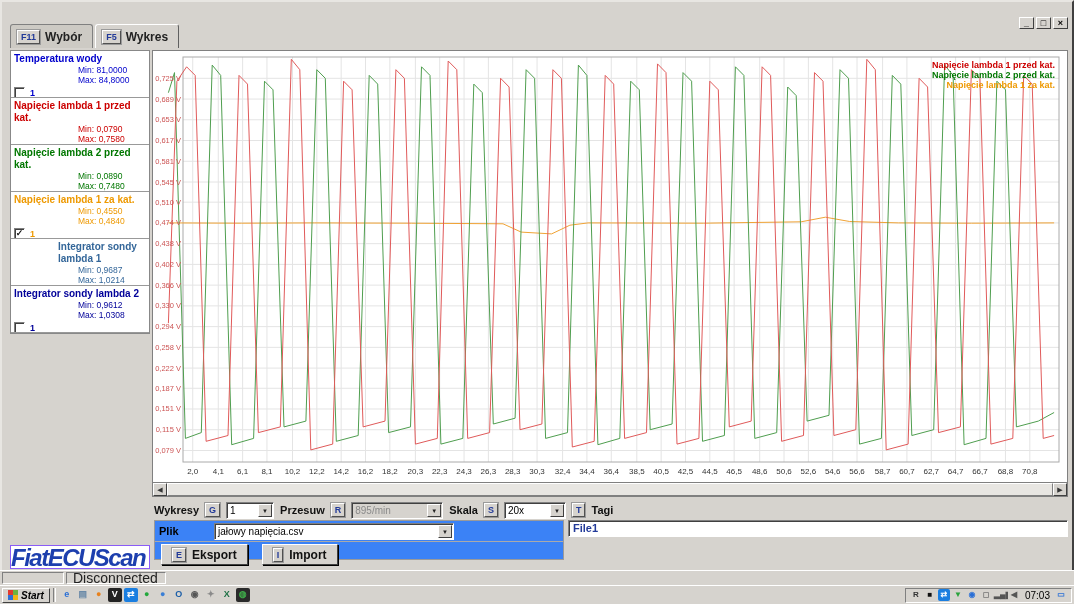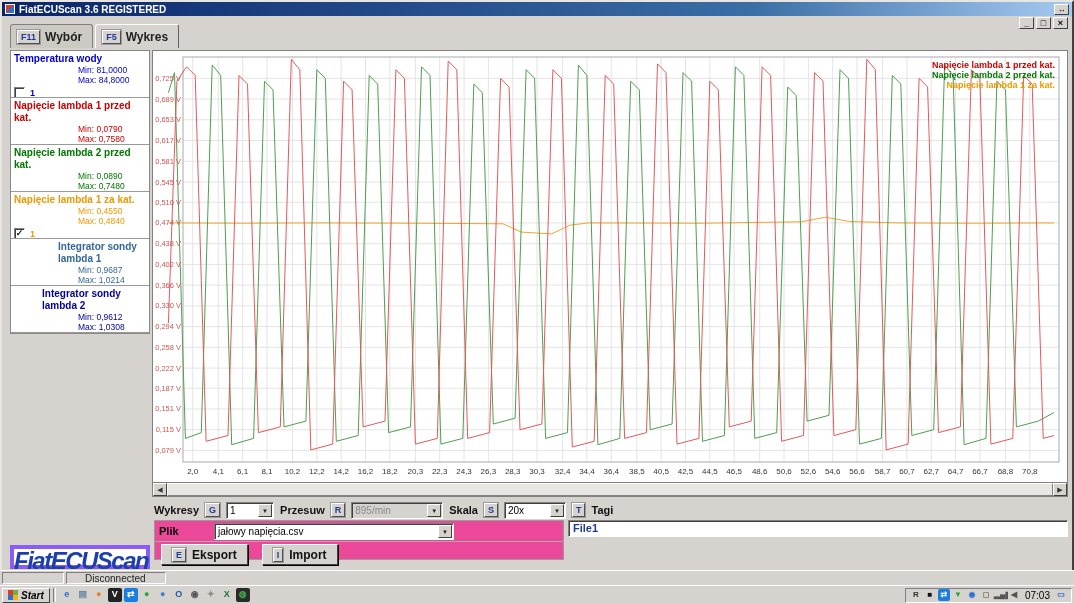--- a/index.html
+++ b/index.html
@@ -65,45 +65,45 @@
   .dropdown { height:17px; background:#fff; border:1px solid;
     border-color:#808080 #fff #fff #808080; box-shadow:inset 1px 1px 0 #404040;
     display:flex; align-items:center; font-size:10px; padding-left:3px; }
   .dropdown .dd-text { flex:1; }
   .dropdown .dd-btn { width:14px; height:13px; margin:0 1px; background:#d6d3ce;
     border:1px solid; border-color:#fff #404040 #404040 #fff;
     font-size:6px; text-align:center; line-height:12px; color:#222; }
   .dropdown.disabled { background:#d6d3ce; color:#8a8a8a; }
 
   .file-group { position:absolute; left:152px; top:518px; width:410px; height:40px;
-    border:1px solid #9a9a9a; background:#ec4899; }
+    border:1px solid #9a9a9a; background:#3b82f6; }
   .plik-row { display:flex; align-items:center; height:21px; padding:2px 4px; border-bottom:1px solid #aaa; }
   .plik-label { font-size:11px; font-weight:bold; width:55px; }
   .btn-row { display:flex; gap:14px; padding:2px 6px; }
   .win-btn { height:21px; display:flex; align-items:center; gap:6px; padding:0 10px;
     background:#d6d3ce; border:1px solid; border-color:#fff #404040 #404040 #fff;
     box-shadow:1px 1px 0 #000; font-size:12px; font-weight:bold; color:#111; }
 
   .session-panel { position:absolute; left:566px; top:518px; width:500px; height:48px; }
   .file1-box { height:17px; background:#fff; border:1px solid;
     border-color:#808080 #fff #fff #808080; box-shadow:inset 1px 1px 0 #404040;
     font-size:11px; font-weight:bold; color:#223a99; padding:1px 4px; }
   .session-lower { position:relative; height:30px; border:1px solid #9a9a9a; border-top:none;margin-top:36px; }
   .session-status { position:absolute; left:4px; top:1px; font-size:10px; font-weight:bold; color:#cc0000; line-height:13px; }
   .session-counter { position:absolute; left:4px; top:14px; font-size:10px; font-weight:bold; color:#00a000; }
   .start-btn { position:absolute; right:48px; top:3px; }
 
   
   .logo { position:absolute; left:8px; top:543px; width:140px; height:24px; background:#fff;
-    border:4px solid #8b5cf6; font-size:24px; font-weight:bold; font-style:italic;
+    border:1px solid #8b5cf6; font-size:24px; font-weight:bold; font-style:italic;
     color:#1d3fae; line-height:24px; letter-spacing:-1.5px; text-align:left; }
   .statusbar { position:absolute; left:0; top:570px; width:1074px; height:15px;
     background:#d6d3ce; border-top:1px solid #fff; display:flex; gap:2px; padding:1px 2px; }
   .status-cell { height:12px; border:1px solid; border-color:#808080 #fff #fff #808080;
-    font-size:10px; padding:0 18px; line-height:11px; color:#222; }
+    font-size:14px; padding:0 6px; line-height:11px; color:#222; }
 
   
   .taskbar { position:absolute; left:0; top:585px; width:1074px; height:19px;
     background:#d6d3ce; border-top:1px solid #fff; display:flex; align-items:center; padding:1px 2px; }
   .start-button { display:flex; align-items:center; gap:3px; height:15px; padding:0 5px;
     background:#d6d3ce; border:1px solid; border-color:#fff #404040 #404040 #fff;
     font-size:10px; font-weight:bold; font-style:italic; }
   .winflag { width:10px; height:10px; display:grid; grid-template-columns:5px 5px; grid-template-rows:5px 5px; }
   .winflag span:nth-child(1){background:#e23a2e}.winflag span:nth-child(2){background:#6cb33f}
   .winflag span:nth-child(3){background:#2f6fd6}.winflag span:nth-child(4){background:#f2b514}
@@ -115,25 +115,20 @@
     border:1px solid; border-color:#808080 #fff #fff #808080; }
   .tray-icon { width:12px; height:12px; font-size:8px; font-weight:bold; text-align:center; line-height:11px; border-radius:2px; }
   .clock { font-size:10px; padding:4px 3px; }
 </style>
 </head>
 <body>
 
 <div class="screen">
   <div class="app-window">
 
-    <div class="titlebar">
-      <span class="title-icon"></span>
-      <span class="title-text">FiatECUScan 3.6 REGISTERED</span>
-      <span class="tb-btn">↔</span>
-    </div>
 
     <div class="mdi-row">
       <div class="mdi-btns">
         <span class="mdi-btn">_</span>
         <span class="mdi-btn">□</span>
         <span class="mdi-btn">×</span>
       </div>
     </div>
 
     <div class="tabs-row" id="tabs-row">
@@ -189,21 +184,21 @@
           <div class="sb-minmax" style="color: rgb(51, 102, 153);">
             <div>Min: 0,9687</div>
             <div>Max: 1,0214</div>
           </div>
           <div class="sb-checkrow">
             <span class="checkbox"></span>
             <span class="sb-chan" style="color: rgb(51, 102, 153);">1</span>
           </div>
         </div>
         <div class="sb-card">
-          <div class="sb-title" style="color: rgb(0, 0, 153); margin-left: 28px;">Integrator sondy lambda 2</div>
+          <div class="sb-title" style="color: rgb(0, 0, 153);">Integrator sondy lambda 2</div>
           <div class="sb-minmax" style="color: rgb(0, 0, 153);">
             <div>Min: 0,9612</div>
             <div>Max: 1,0308</div>
           </div>
           <div class="sb-checkrow">
             <span class="checkbox"></span>
             <span class="sb-chan" style="color: rgb(0, 0, 153);">1</span>
           </div>
         </div>
       </div>

